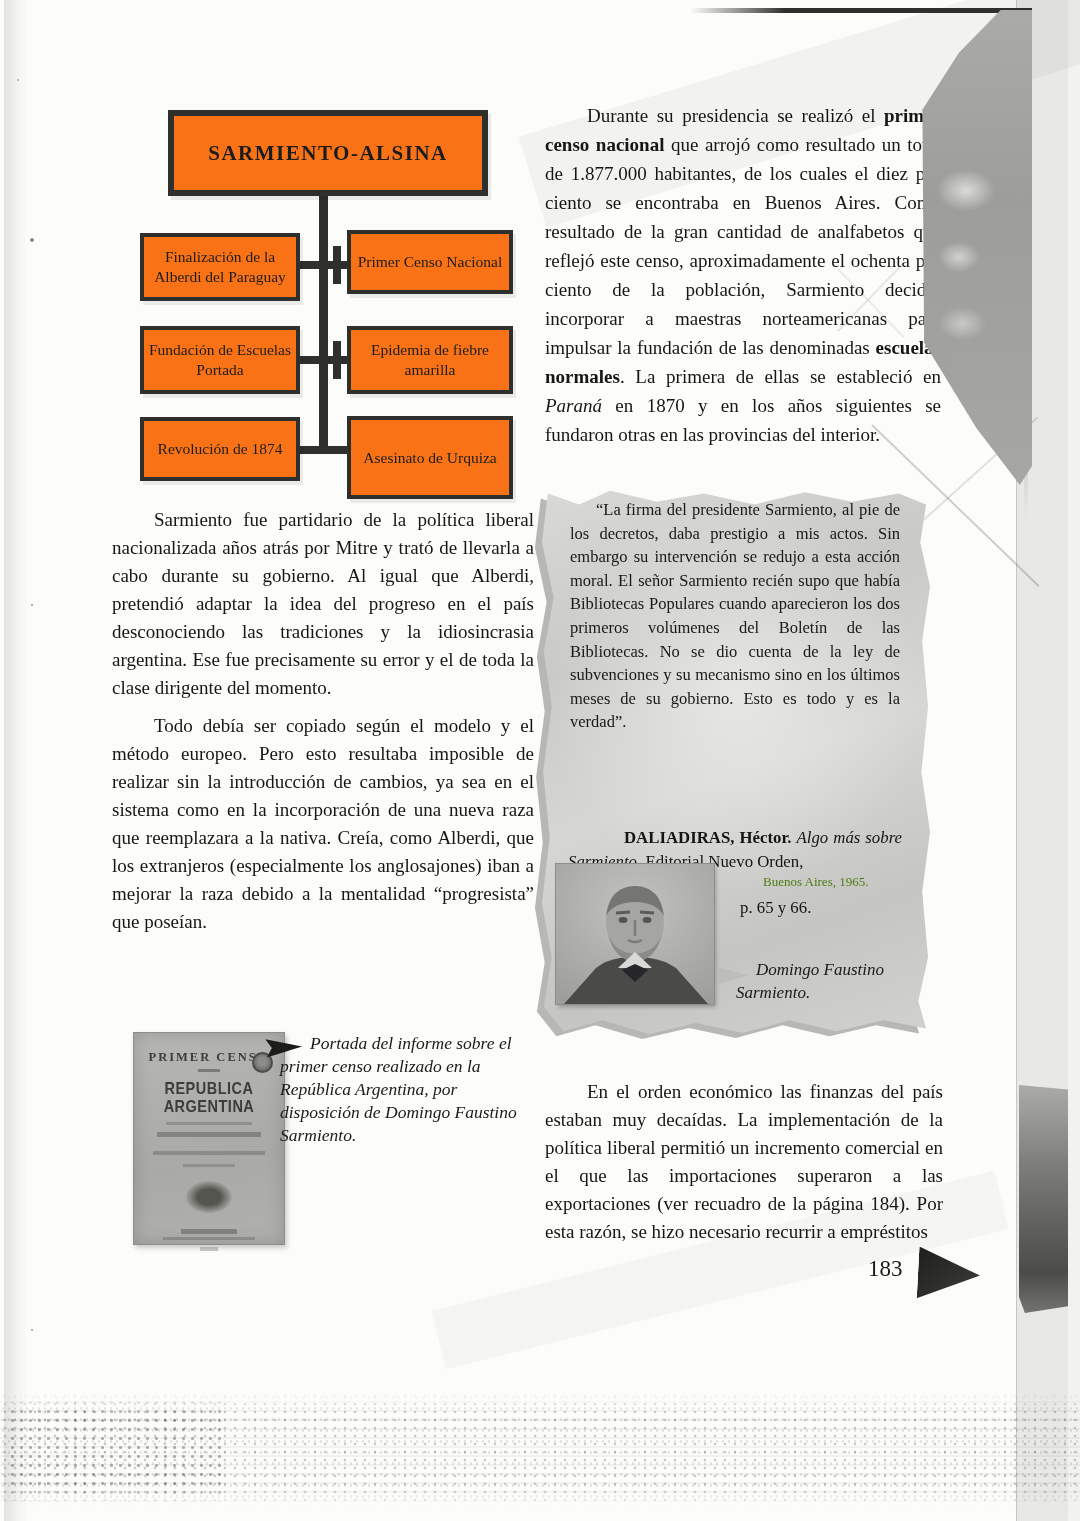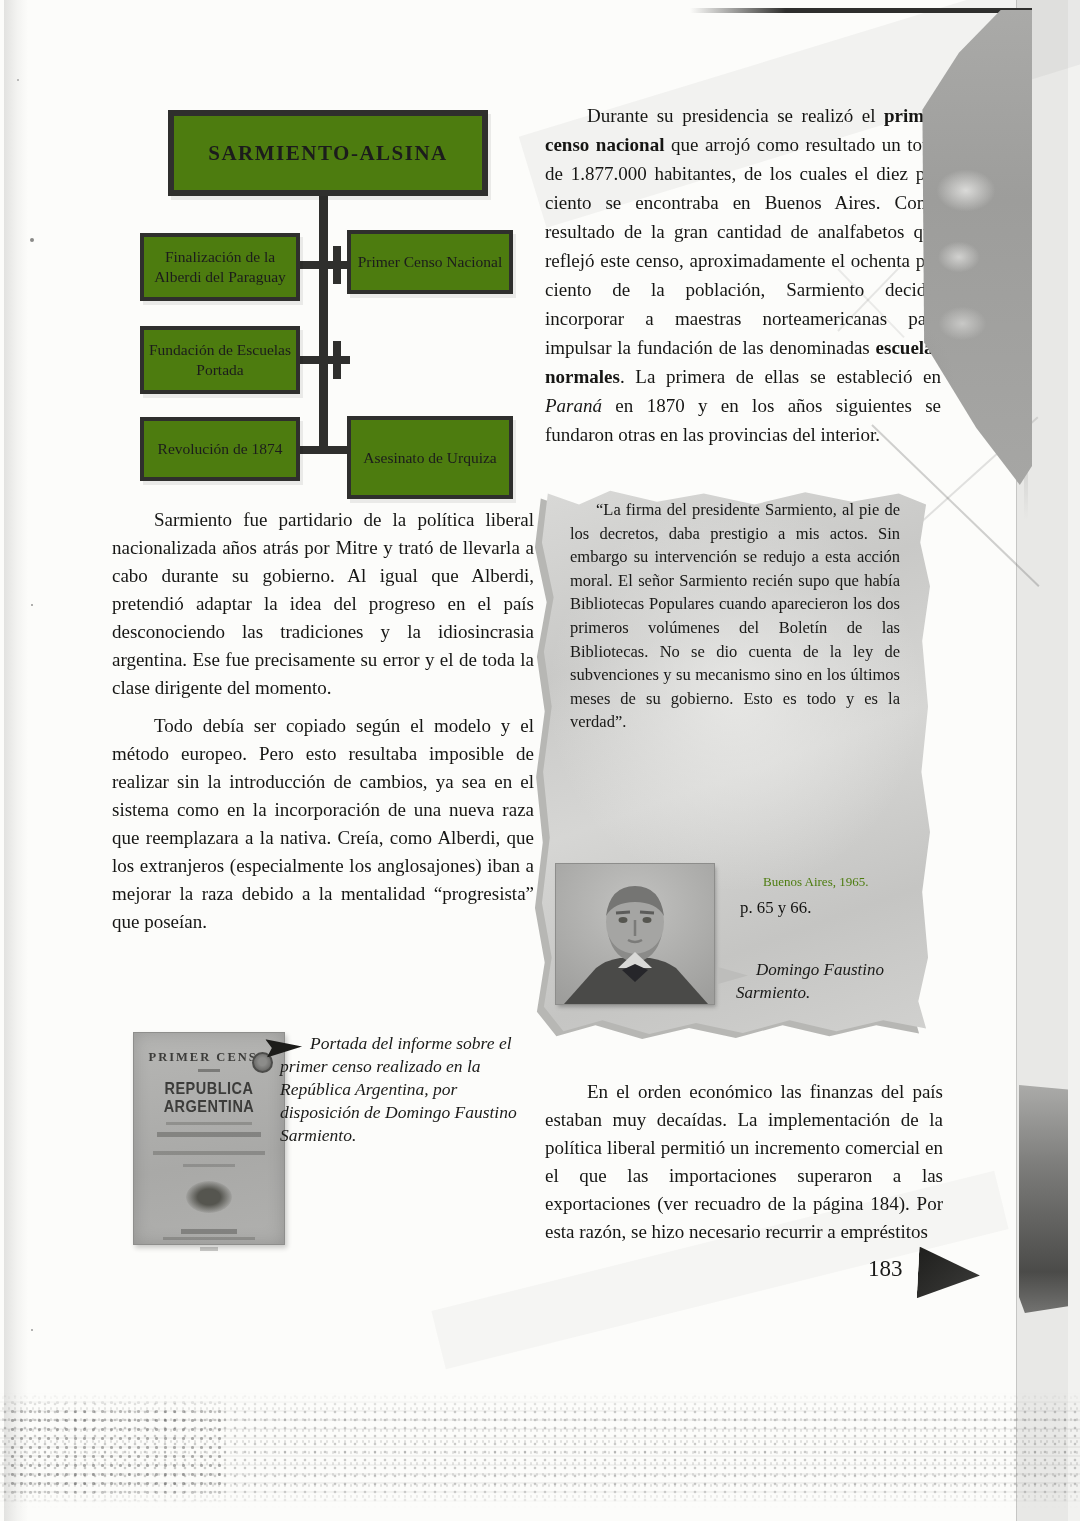--- a/index.html
+++ b/index.html
@@ -53,21 +53,21 @@
     -webkit-mask-image:linear-gradient(180deg,transparent,#000 18%,#000 84%,transparent);
     mask-image:linear-gradient(180deg,transparent,#000 18%,#000 84%,transparent); }
   .dots-dense { position:absolute; left:8px; top:1398px; width:215px; height:105px;
     background-image:radial-gradient(circle, rgba(40,40,40,.35) 1.2px, transparent 1.9px);
     background-size:9px 9px;
     -webkit-mask-image:linear-gradient(180deg,transparent,#000 15%,#000 85%,transparent);
     mask-image:linear-gradient(180deg,transparent,#000 15%,#000 85%,transparent); }
 
   
   .dg-box { position:absolute; display:flex; align-items:center; justify-content:center;
-    text-align:center; background:#4d7c0f; border:4px solid #2f2f2d;
+    text-align:center; background:#f97316; border:4px solid #2f2f2d;
     font-size:15.5px; line-height:20px; box-shadow:3px 4px 0 rgba(0,0,0,.07); }
   .dg-title { left:168px; top:110px; width:320px; height:86px; border-width:6px;
     font-size:21px; font-weight:bold; letter-spacing:1.5px; }
   .dg-l1 { left:140px; top:233px; width:160px; height:68px; }
   .dg-l2 { left:140px; top:326px; width:160px; height:68px; }
   .dg-l3 { left:140px; top:417px; width:160px; height:64px; }
   .dg-r1 { left:347px; top:230px; width:166px; height:64px; }
   .dg-r2 { left:347px; top:326px; width:166px; height:68px; }
   .dg-r3 { left:347px; top:416px; width:166px; height:83px; }
   .dg-trunk { position:absolute; left:319px; top:192px; width:9px; height:262px; background:#2f2f2d; }
@@ -164,31 +164,33 @@
   <div class="dg-conn dg-c1"></div>
   <div class="dg-conn dg-c2"></div>
   <div class="dg-conn dg-c3"></div>
   <div class="dg-tick dg-t1"></div>
   <div class="dg-tick dg-t2"></div>
   <div class="dg-box dg-title">SARMIENTO-ALSINA</div>
   <div class="dg-box dg-l1">Finalización de la Alberdi del Paraguay</div>
   <div class="dg-box dg-l2">Fundación de Escuelas Portada</div>
   <div class="dg-box dg-l3">Revolución de 1874</div>
   <div class="dg-box dg-r1">Primer Censo Nacional</div>
+  <div class="dg-box dg-r2">Epidemia de fiebre amarilla</div>
   <div class="dg-box dg-r3">Asesinato de Urquiza</div>
 
   <div class="para p-censo indent"><span>Durante su presidencia se realizó el </span><span class="b">primer censo nacional</span><span> que arrojó como resultado un total de 1.877.000 habitantes, de los cuales el diez por ciento se encontraba en Buenos Aires. Como resultado de la gran cantidad de analfabetos que reflejó este censo, aproximadamente el ochenta por ciento de la población, Sarmiento decidió incorporar a maestras norteamericanas para impulsar la fundación de las denominadas </span><span class="b">escuelas normales</span><span>. La primera de ellas se estableció en </span><span class="i">Paraná</span><span> en 1870 y en los años siguientes se fundaron otras en las provincias del interior.</span></div>
   <div class="para p-politica indent">Sarmiento fue partidario de la política liberal nacionalizada años atrás por Mitre y trató de llevarla a cabo durante su gobierno. Al igual que Alberdi, pretendió adaptar la idea del progreso en el país desconociendo las tradiciones y la idiosincrasia argentina. Ese fue precisamente su error y el de toda la clase dirigente del momento.</div>
   <div class="para p-modelo indent">Todo debía ser copiado según el modelo y el método europeo. Pero esto resultaba imposible de realizar sin la introducción de cambios, ya sea en el sistema como en la incorporación de una nueva raza que reemplazara a la nativa. Creía, como Alberdi, que los extranjeros (especialmente los anglosajones) iban a mejorar la raza debido a la mentalidad “progresista” que poseían.</div>
   <div class="para p-economia indent">En el orden económico las finanzas del país estaban muy decaídas. La implementación de la política liberal permitió un incremento comercial en el que las importaciones superaron a las exportaciones (ver recuadro de la página 184). Por esta razón, se hizo necesario recurrir a empréstitos</div>
 
   <div class="sb-wrap">
     <div class="sb-shadow"></div>
     <div class="sb-paper"></div>
     <div class="sb-quote">“La firma del presidente Sarmiento, al pie de los decretos, daba prestigio a mis actos. Sin embargo su intervención se redujo a esta acción moral. El señor Sarmiento recién supo que había Bibliotecas Populares cuando aparecieron los dos primeros volúmenes del Boletín de las Bibliotecas. No se dio cuenta de la ley de subvenciones y su mecanismo sino en los últimos meses de su gobierno. Esto es todo y es la verdad”.</div>
+    <div class="sb-attr"><span class="b">DALIADIRAS, Héctor. </span><span class="i">Algo más sobre Sarmiento.</span><span> Editorial Nuevo Orden,</span></div>
     <div class="sb-line2">Buenos Aires, 1965.</div>
     <div class="sb-line3">p. 65 y 66.</div>
 
     <svg class="sb-photo" viewBox="0 0 158 140" xmlns="http://www.w3.org/2000/svg">
       <rect width="158" height="140" fill="#b3b3b1"></rect>
       <rect width="158" height="140" fill="url(#g1)"></rect>
       <defs>
         <radialGradient id="g1" cx="50%" cy="30%" r="80%">
           <stop offset="0%" stop-color="#c2c2c0"></stop>
             <stop offset="100%" stop-color="#9e9e9c"></stop>

